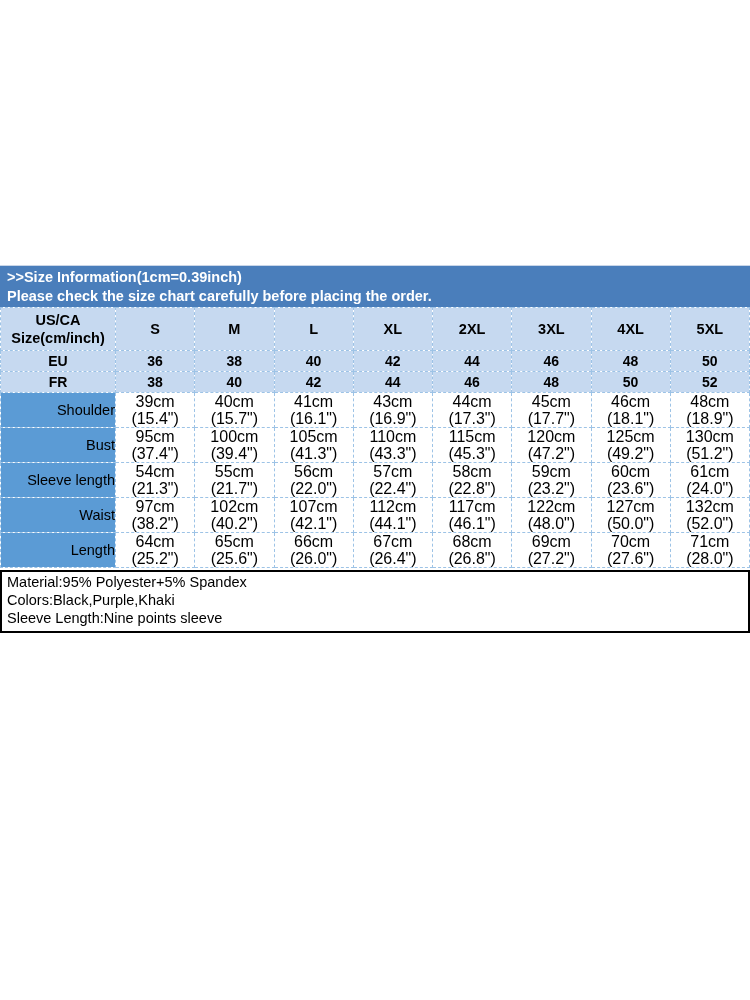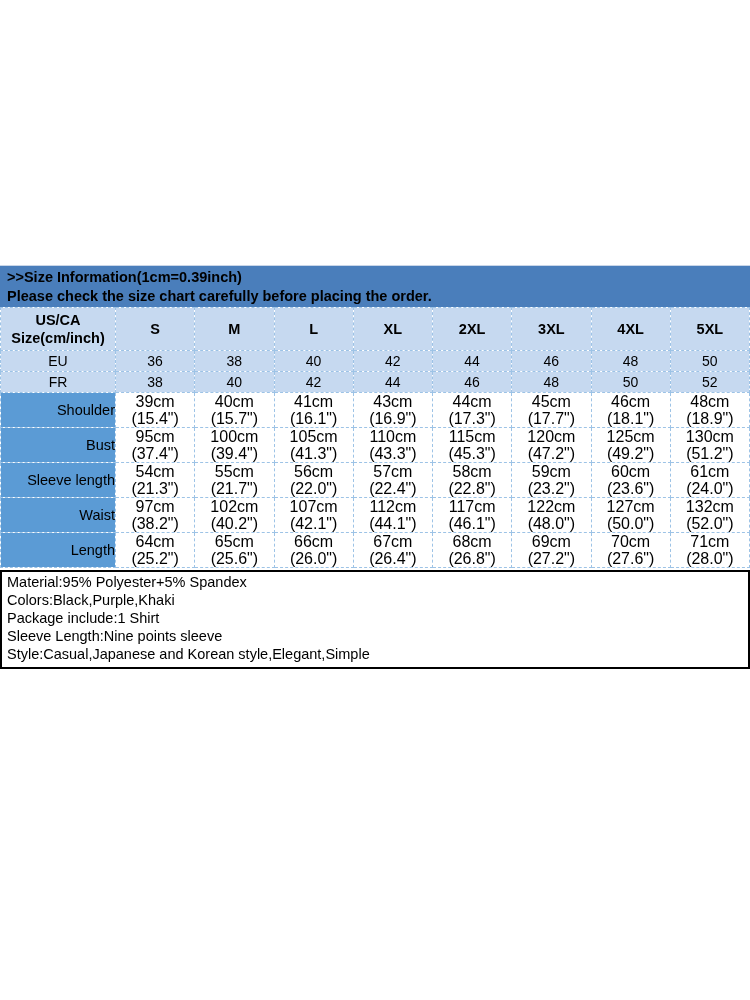--- a/index.html
+++ b/index.html
@@ -1,27 +1,27 @@
 <!DOCTYPE html>
 <html><head>
 <meta charset="utf-8">
 <style>
   html,body{margin:0;padding:0;background:#ffffff;}
   .page{position:relative;width:750px;height:1000px;background:#ffffff;overflow:hidden;
         font-family:"Liberation Sans","DejaVu Sans",sans-serif;color:#000;}
   .content{position:absolute;top:265px;left:0;width:750px;}
-  .banner{background:#4A7EBB;height:42px;box-sizing:border-box;color:#000000;
+  .banner{background:#4A7EBB;height:42px;box-sizing:border-box;color:#ffffff;
           font-weight:bold;font-size:14.5px;line-height:19px;padding:2px 0 0 7px;
           border-top:1px solid #c9d6e8;}
   table.size-table{width:750px;border-collapse:collapse;table-layout:fixed;}
   table.size-table td{border:1px dashed #9DC3E6;text-align:center;vertical-align:middle;
           padding:0;overflow:hidden;}
   col.c0{width:115px;}
   tr.head td{height:42px;background:#C6D9F0;font-weight:bold;font-size:14.5px;line-height:18px;}
-  tr.conv td{height:20px;background:#C6D9F0;font-weight:normal;font-size:14px;}
+  tr.conv td{height:20px;background:#C6D9F0;font-weight:bold;font-size:14px;}
   tr.meas td{height:34px;font-size:16px;line-height:17px;background:#ffffff;}
   tr.meas td.rlabel{background:#5B9BD5;text-align:right;padding-left:7px;font-size:14.5px;}
   td.mval{white-space:pre-line;}
   .info-box{margin-top:2px;width:750px;box-sizing:border-box;border:2px solid #000;
             background:#fff;padding:1px 0 4px 5px;font-size:14.5px;line-height:18px;}
 </style>
 </head>
 <body>
 
 <div class="page">
@@ -174,19 +174,17 @@
 (27.6")</td>
           <td class="mval">71cm
 (28.0")</td>
         </tr>
       </tbody>
     </table>
 
     <div class="info-box">
       <div>Material:95% Polyester+5% Spandex</div>
       <div>Colors:Black,Purple,Khaki</div>
-      <div>Package include:1 Shirt</div>
       <div>Sleeve Length:Nine points sleeve</div>
-      <div>Style:Casual,Japanese and Korean style,Elegant,Simple</div>
     </div>
 
   </div>
 </div>
 
 </body></html>

